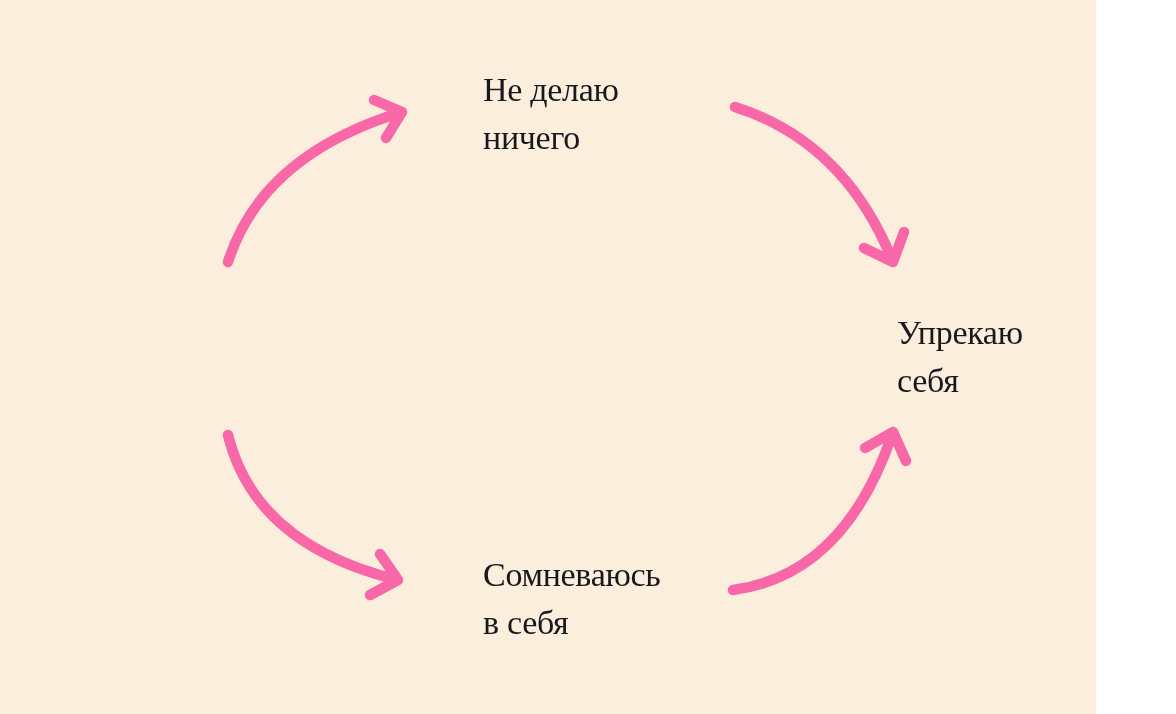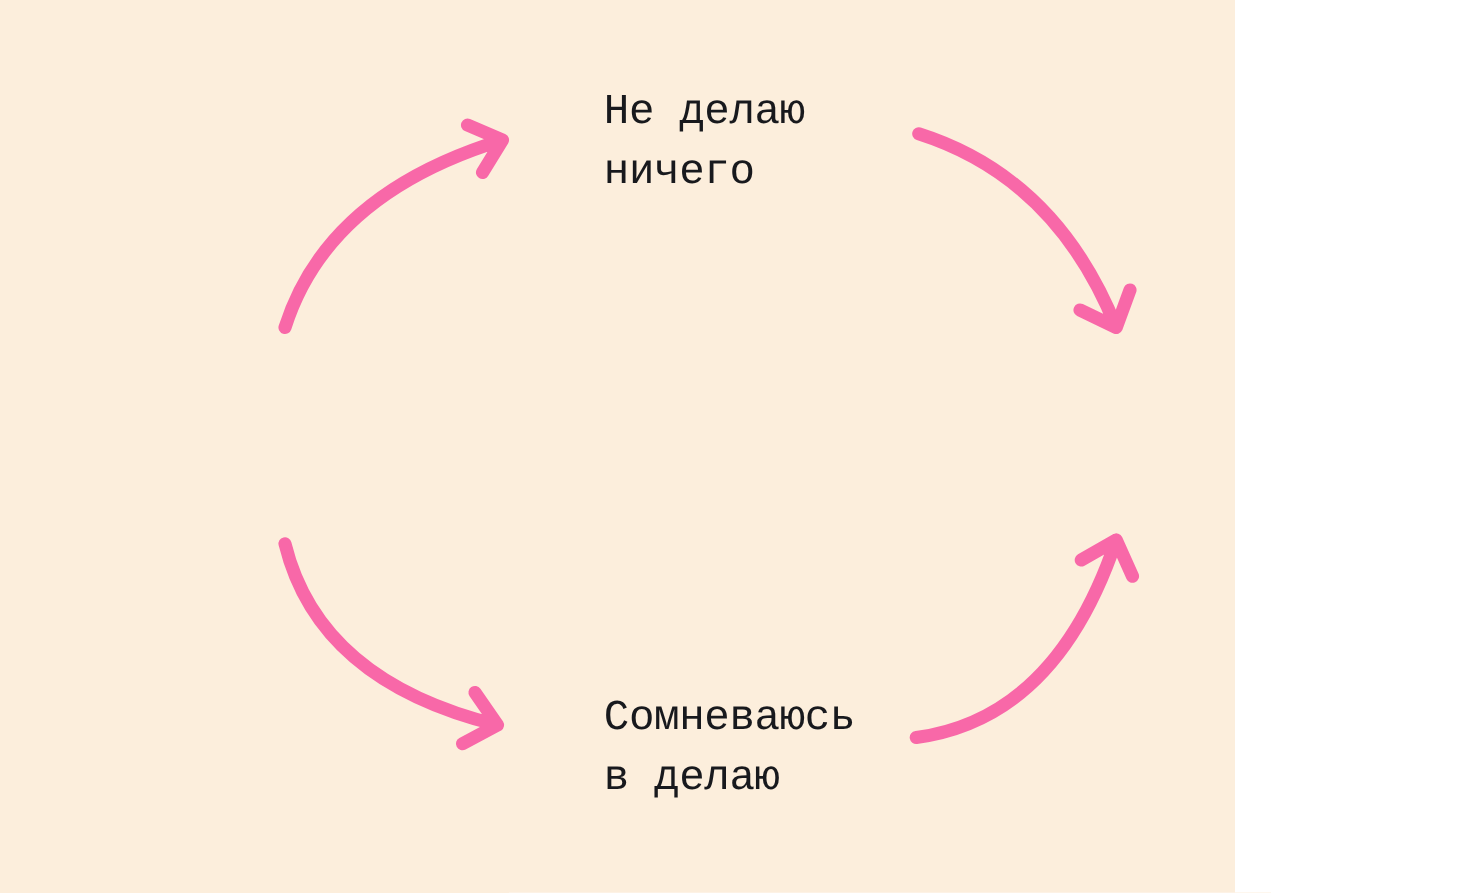--- a/index.html
+++ b/index.html
@@ -1,25 +1,26 @@
 <!DOCTYPE html>
 <html style="--bg: #FCEEDC; --arrow: #F868A8; --text: #18191D;"><head>
 <meta charset="utf-8">
 <style>
   html, body {
     margin: 0;
     padding: 0;
   }
   .canvas {
     position: relative;
-    width: 988px;
+    width: 1084px;
     height: 714px;
     background: var(--bg, #FCEEDC);
     overflow: hidden;
-    font-family: Liberation Mono, monospace;
+    font-family: Liberation Serif, serif;
+    padding-left: 12px;
   }
   .arrow-layer {
     position: absolute;
     left: 0;
     top: 0;
     width: 1176px;
     height: 714px;
   }
   .arrow-layer path {
     fill: none;
@@ -50,18 +51,20 @@
   <svg class="arrow-layer" viewBox="0 0 1176 714" aria-hidden="true">
     <path d="M228 262 Q262 155 402 112 M374 100 L402 112 L386 138"></path>
     <path d="M735 107 Q845 142 893 262 M864 248 L893 262 L904 232"></path>
     <path d="M228 435 Q255 545 398 580 M380 554 L398 580 L370 595"></path>
     <path d="M733 590 Q845 575 893 432 M865 448 L893 432 L906 461"></path>
   </svg>
 
   <div class="node node-top">Не делаю
 ничего</div>
 
+  <div class="node node-right">Упрекаю
+себя</div>
 
   <div class="node node-bottom">Сомневаюсь
-в делаю</div>
+в себя</div>
 
 
 </div>
 
 </body></html>

